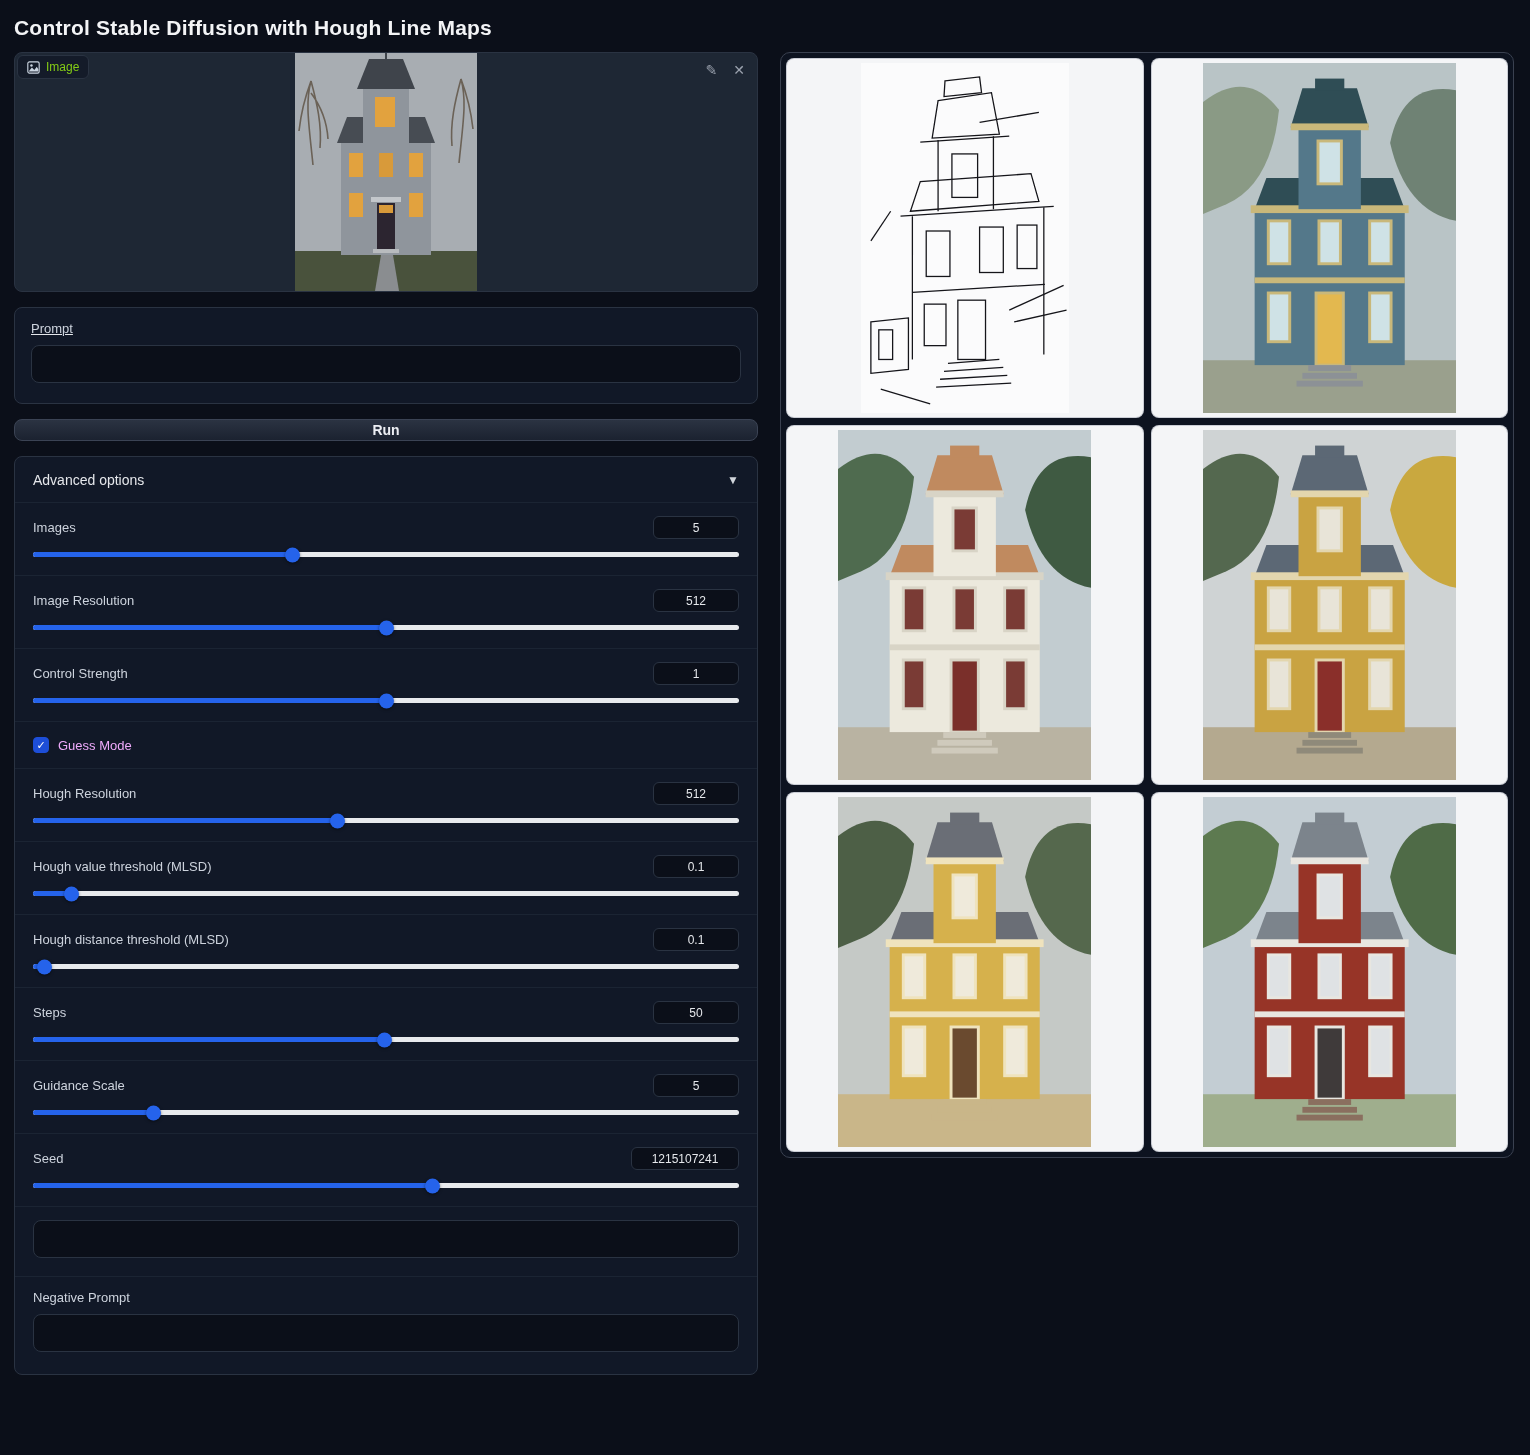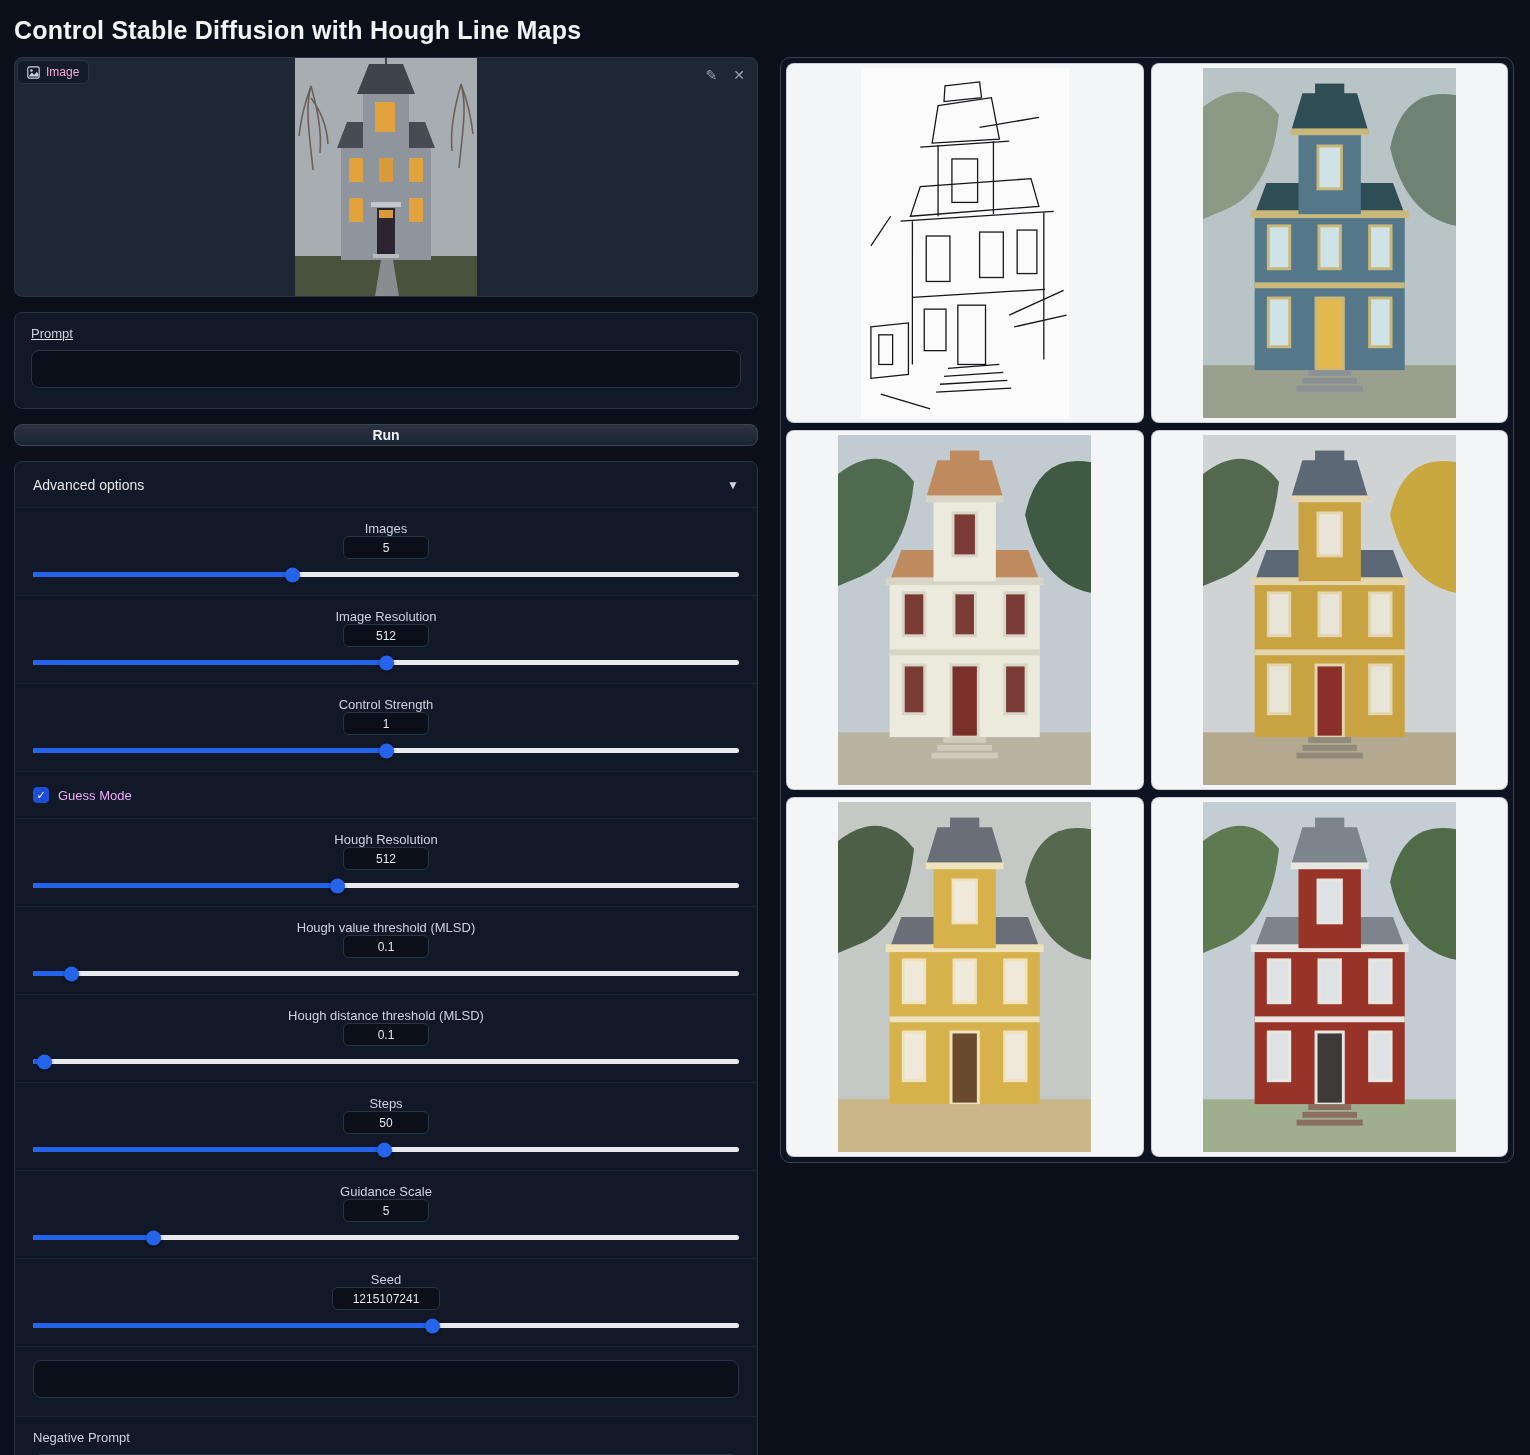--- a/index.html
+++ b/index.html
@@ -7,21 +7,21 @@
     margin: 0;
     width: 1530px;
     height: 1455px;
     overflow: hidden;
     background: #0b0f19;
     color: #e5e7eb;
     font-family: "Liberation Sans", sans-serif;
     position: relative;
   }
   h1.page-title {
-    font-size: 25px;
+    font-size: 21px;
     font-weight: 700;
     margin: 0;
     padding: 16px 26px 12px 14px;
     color: #f3f4f6;
     letter-spacing: .2px;
   }
   .layout { display: flex; gap: 22px; padding: 0 16px 0 14px; align-items: flex-start; }
   .left-col { width: 744px; display: flex; flex-direction: column; gap: 15px; }
   .right-col { flex: 1; }
 
@@ -42,21 +42,21 @@
     overflow: hidden;
   }
   .image-badge {
     position: absolute; top: 2px; left: 2px;
     display: flex; align-items: center; gap: 6px;
     background: #141b29;
     border: 1px solid #2a3342;
     border-radius: 6px;
     padding: 4px 9px;
     font-size: 12px;
-    color: #f9a8d4;
+    color: #84cc16;
     z-index: 2;
   }
   .img-actions { position: absolute; top: 8px; right: 10px; display: flex; gap: 12px; z-index: 2; }
   .icon-btn {
     background: none; border: none; padding: 2px;
     color: #9ca3af; font-size: 14px; line-height: 1; cursor: pointer;
     font-family: "Liberation Sans", sans-serif;
   }
   .input-photo { height: 238px; display: block; }
 
@@ -90,21 +90,21 @@
   
   .advanced { padding-bottom: 4px; }
   .adv-header {
     display: flex; justify-content: space-between; align-items: center;
     padding: 15px 18px 14px 18px;
     font-size: 14px; color: #e5e7eb;
     cursor: pointer;
   }
   .adv-caret { font-size: 12px; color: #d1d5db; }
   .row { padding: 13px 18px 18px 18px; border-top: 1px solid #1b2433; }
-  .row-top { display: flex; justify-content: space-between; align-items: center; margin-bottom: 13px; flex-direction: column; }
+  .row-top { display: flex; justify-content: space-between; align-items: center; margin-bottom: 13px; }
   .slider-label { font-size: 13px; color: #cdd3dd; }
   .num-input {
     width: 86px; height: 23px;
     background: #0b0f19;
     border: 1px solid #2a3342;
     border-radius: 6px;
     color: #e5e7eb;
     font-size: 12px;
     text-align: center;
     font-family: "Liberation Sans", sans-serif;

